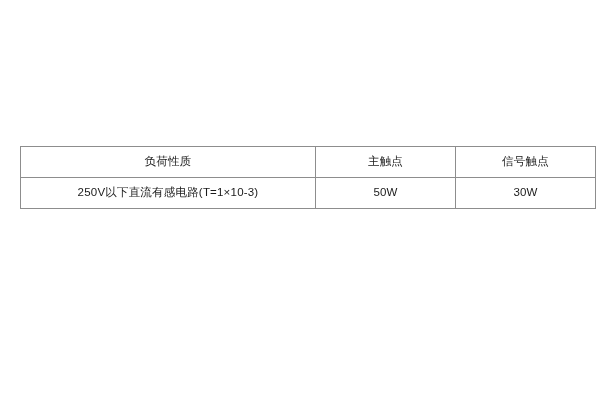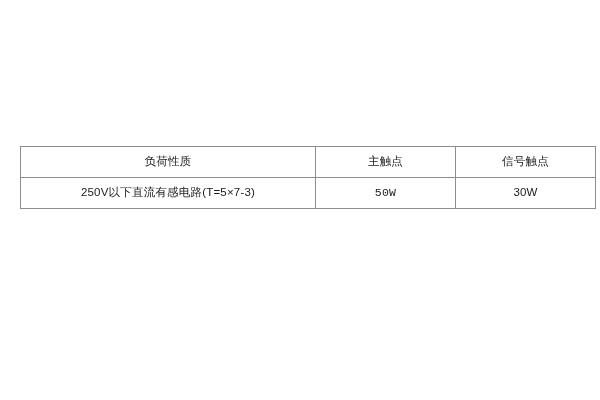--- a/index.html
+++ b/index.html
@@ -36,39 +36,39 @@
     text-align: center;
     vertical-align: middle;
     font-size: 11.5px;
     color: #1a1a1a;
     line-height: 1.2;
     padding: 0 2px;
     font-family: "Liberation Sans", sans-serif;
     letter-spacing: 0.2px;
   }
   table.spec td.c0 { width: 290px; }
-  table.spec td.c1 { width: 135px; font-family: Liberation Mono, monospace; }
+  table.spec td.c1 { width: 135px; }
   table.spec td.c2 { width: 135px; margin-top: 20px; }
   table.spec tr.header td {
     font-size: 11.5px;
   }
 </style>
 </head>
 <body>
 
 <div class="page">
   <div class="table-wrap">
     <table class="spec">
       <tbody>
         <tr class="header">
           <td class="c0">负荷性质</td>
           <td class="c1">主触点</td>
           <td class="c2">信号触点</td>
         </tr>
         <tr>
-          <td class="c0">250V以下直流有感电路(T=5×7-3)</td>
+          <td class="c0">250V以下直流有感电路(T=1×10-3)</td>
           <td class="c1">50W</td>
           <td class="c2">30W</td>
         </tr>
       </tbody>
     </table>
   </div>
 </div>
 
 </body></html>

